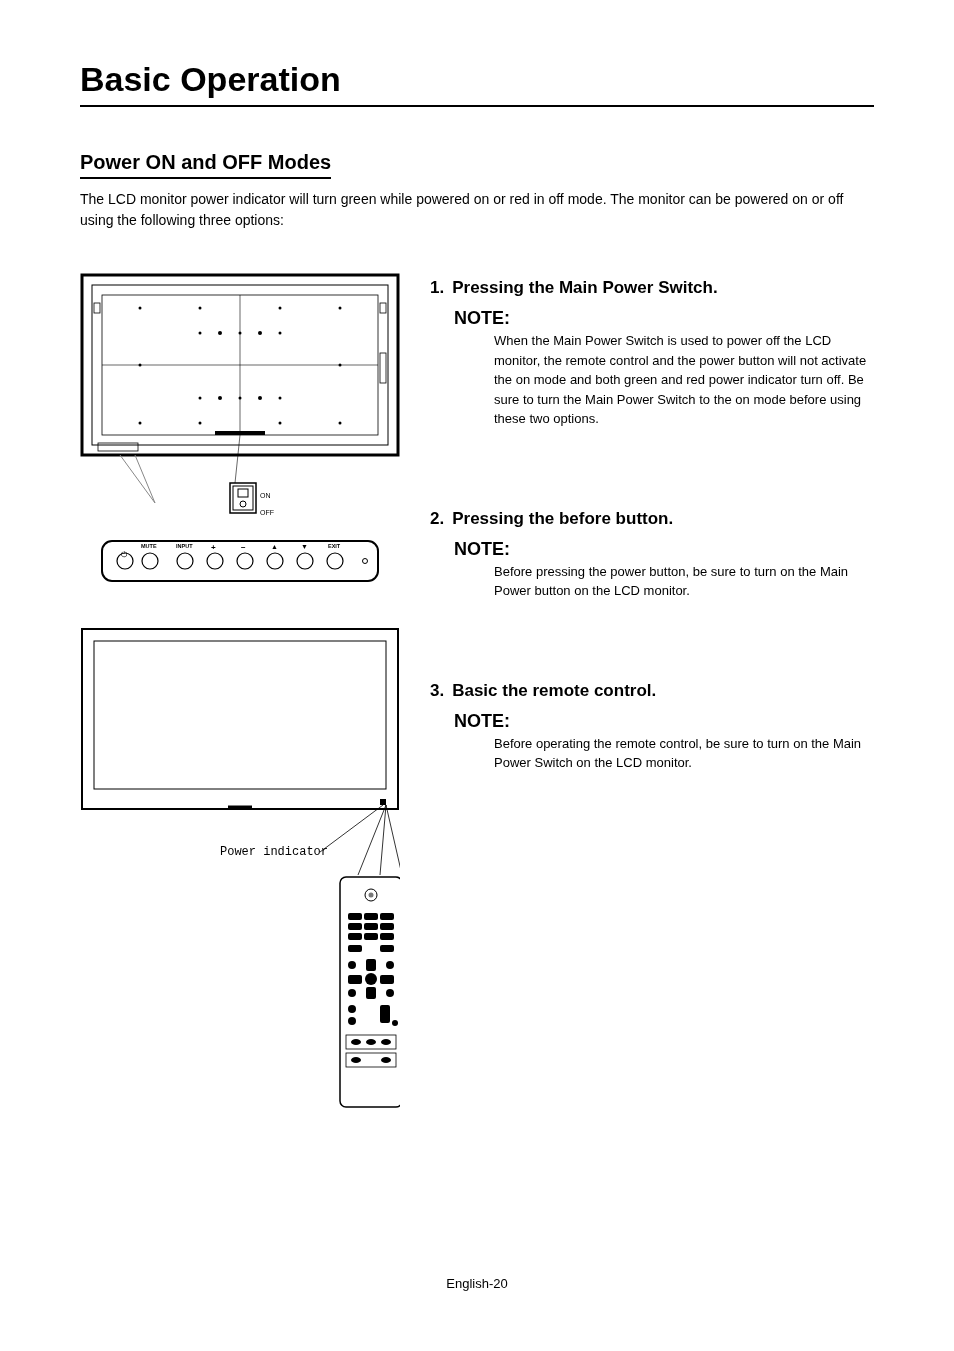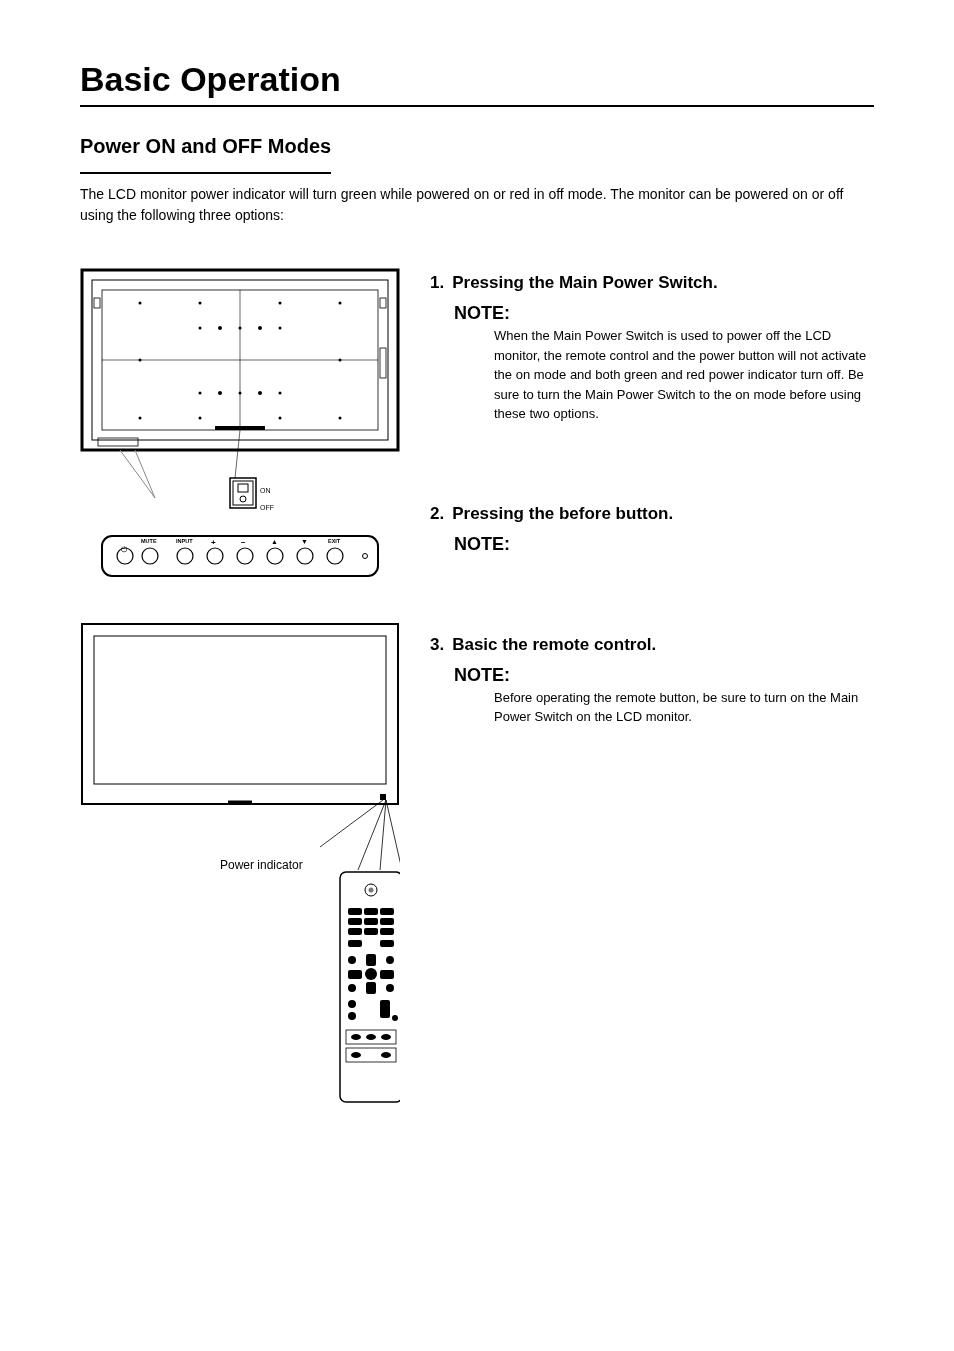--- a/index.html
+++ b/index.html
@@ -14,27 +14,27 @@
     height: 1351px;
     box-sizing: border-box;
     padding: 60px 80px 40px 80px;
     position: relative;
   }
   .title {
     font-size: 34px;
     font-weight: bold;
     padding-bottom: 6px;
     border-bottom: 2px solid #000;
-    margin-bottom: 28px;
+    margin-bottom: 44px;
   }
   .section-heading {
     font-size: 20px;
     font-weight: bold;
     display: inline-block;
-    padding-bottom: 14px;
+    padding-bottom: 3px;
     border-bottom: 2px solid #000;
     margin-bottom: 10px;
     text-align: center;
   }
   .intro {
     font-size: 14px;
     line-height: 1.5;
     margin-bottom: 42px;
   }
   .content-row {
@@ -236,21 +236,21 @@
 
             <rect x="6" y="158" width="50" height="14" fill="none" stroke="#000" stroke-width="0.8"></rect>
             <ellipse cx="16" cy="165" rx="5" ry="3" fill="#000"></ellipse>
               <ellipse cx="31" cy="165" rx="5" ry="3" fill="#000"></ellipse>
               <ellipse cx="46" cy="165" rx="5" ry="3" fill="#000"></ellipse>
             <rect x="6" y="176" width="50" height="14" fill="none" stroke="#000" stroke-width="0.8"></rect>
             <ellipse cx="16" cy="183" rx="5" ry="3" fill="#000"></ellipse>
               <ellipse cx="46" cy="183" rx="5" ry="3" fill="#000"></ellipse>
           </g>
         </svg>
-        <span style="position:absolute; left:140px; top:236px; font-size:12px;">Power indicator</span>
+        <span style="position:absolute; left:140px; top:218px; font-size:12px;font-family:Liberation Mono, monospace;">Power indicator</span>
       </figure>
 
     </div>
 
     <div class="right-col">
 
       <div class="method">
         <div class="method-head">
           <span>1.</span>
           <span>Pressing the Main Power Switch.</span>
@@ -261,30 +261,32 @@
         </div>
       </div>
 
       <div class="method" style="margin-top:80px;">
         <div class="method-head">
           <span>2.</span>
           <span>Pressing the before button.</span>
         </div>
         <div class="note-block">
           <div class="note-label">NOTE:</div>
+          <div class="note-text">Before pressing the power button, be sure to turn on the Main Power button on the LCD monitor.</div>
         </div>
       </div>
 
       <div class="method" style="margin-top:80px;">
         <div class="method-head">
           <span>3.</span>
           <span>Basic the remote control.</span>
         </div>
         <div class="note-block">
           <div class="note-label">NOTE:</div>
-          <div class="note-text">Before operating the remote button, be sure to turn on the Main Power Switch on the LCD monitor.</div>
+          <div class="note-text">Before operating the remote control, be sure to turn on the Main Power Switch on the LCD monitor.</div>
         </div>
       </div>
 
     </div>
   </div>
 
+  <div class="footer">English-20</div>
 </div>
 
 </body></html>

